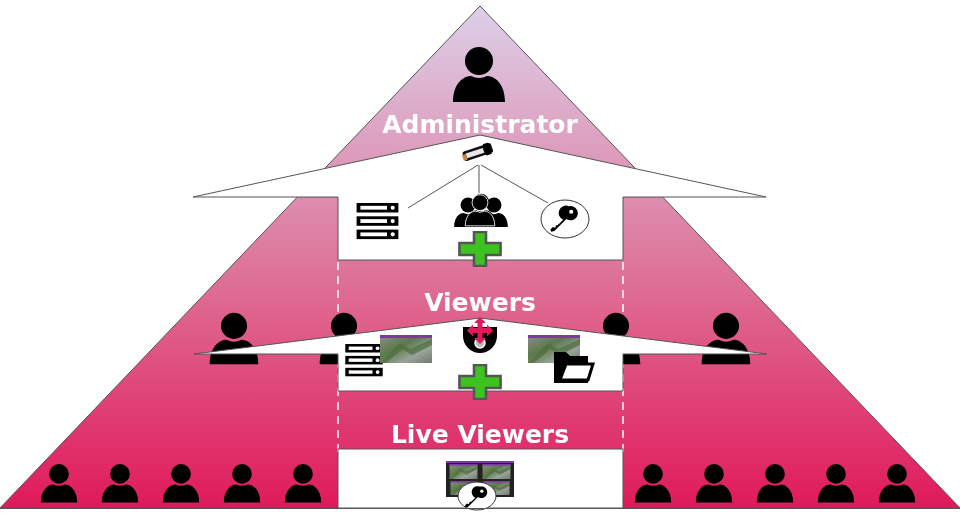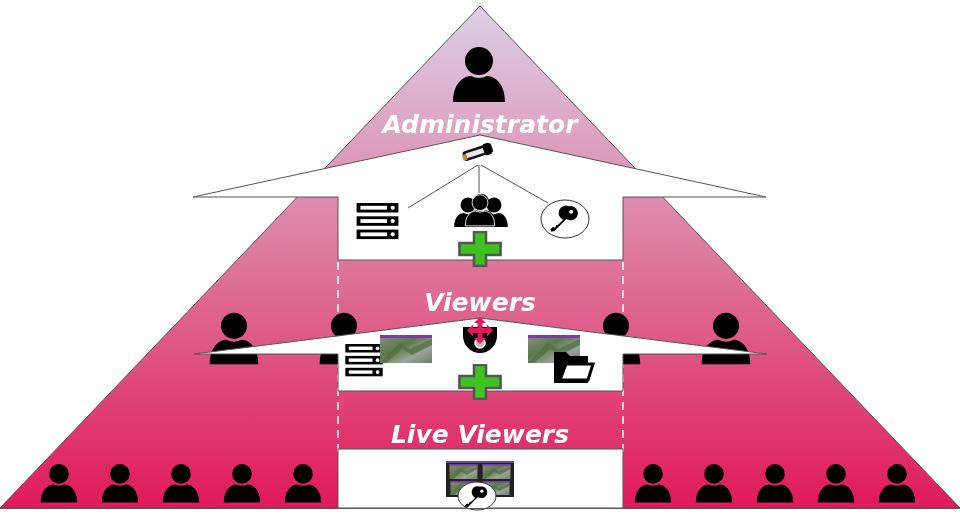--- a/index.html
+++ b/index.html
@@ -1,17 +1,17 @@
 <!DOCTYPE html>
 <html><head>
 <meta charset="utf-8">
 <style>
   html, body { margin:0; padding:0; background:#ffffff; }
   body { width:960px; height:519px; position:relative; overflow:hidden; font-family:"Liberation Sans", sans-serif; }
-  #stage { position:absolute; left:0; top:0; width:960px; height:392px;font-style:italic; }
+  #stage { position:absolute; left:0; top:0; width:960px; height:392px; }
   svg text { font-family:"DejaVu Sans", sans-serif; font-weight:bold; }
 </style>
 </head>
 <body>
 
 <div id="stage">
 <svg width="960" height="519" viewBox="0 0 960 519" xmlns="http://www.w3.org/2000/svg">
   <defs>
     <linearGradient id="pyrGrad" x1="0" y1="0" x2="0" y2="1">
       <stop id="g0" offset="0" stop-color="#dcd0e8"></stop>

